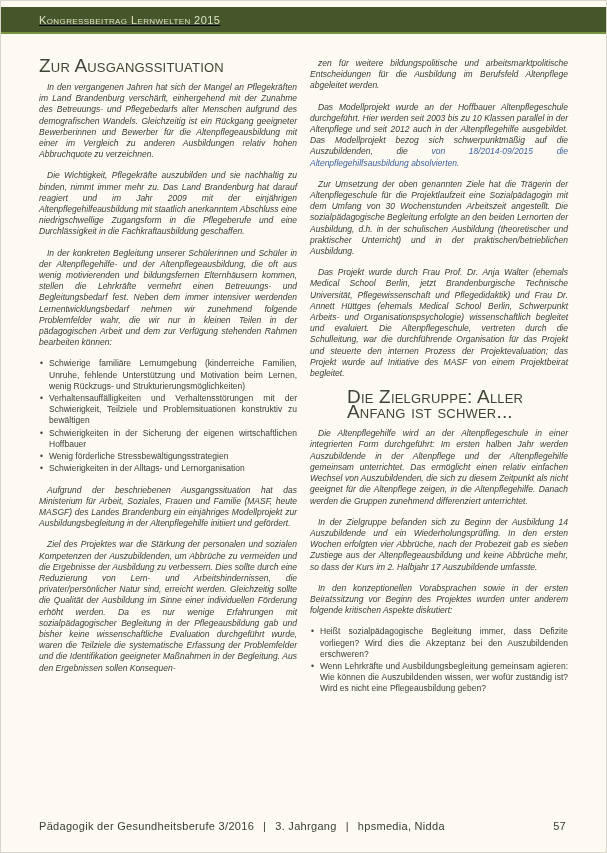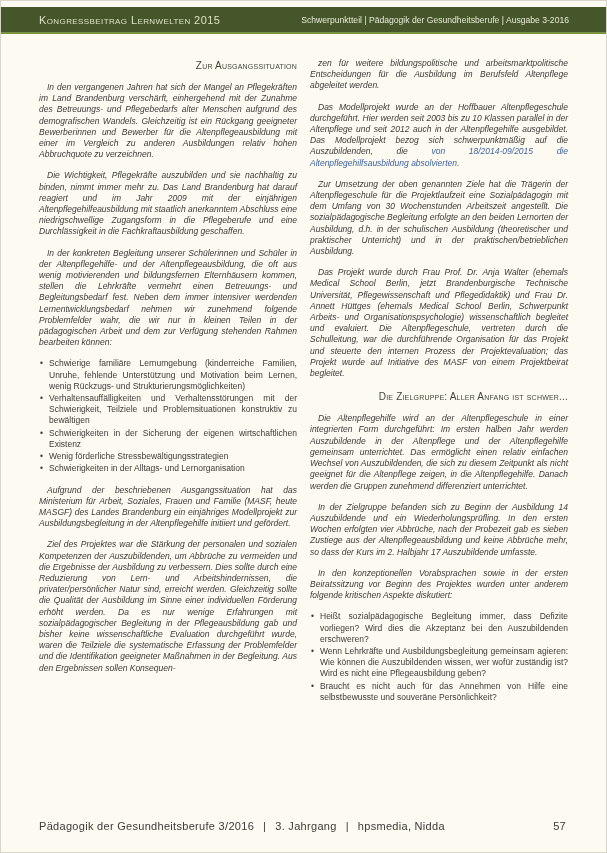--- a/index.html
+++ b/index.html
@@ -8,95 +8,93 @@
     background:#fdfaf2;
     font-family:"Liberation Sans", sans-serif;
     position:relative; overflow:hidden;
     border:1px solid #d8d5ca; box-sizing:border-box;
     -webkit-font-smoothing:antialiased;
   }
   .topbar {
     position:absolute; top:6px; left:0; right:0; height:25px;
     background:#45562b;
     display:flex; align-items:center; justify-content:space-between;
-    padding:0 37px 0 38px; box-sizing:border-box;
+    padding:0 37px 0 38px; box-sizing:border-box;text-decoration:underline;
   }
   .topbar-left {
     color:#dde2c2; font-variant:small-caps; font-size:11px; letter-spacing:0.4px;
   }
   .topbar-right { color:#e9e9d8; font-size:8.6px; }
   .accent-line {
     position:absolute; top:31px; left:0; right:0; height:2px; background:#76943d;
   }
   .columns {
     position:absolute; top:57px; left:38px; width:529px;
     display:flex; gap:13px;
   }
   .col {
     width:258px; color:#3b3b37; font-size:8.5px; line-height:11.2px;
     text-align:justify;
   }
   .col p { margin:0 0 10px; text-indent:8px;font-style:italic; }
   h2.heading {
     font-variant:small-caps; font-weight:400; color:#3f4534;
-    font-size:10px; letter-spacing:0.2px; margin:0 0 9px; line-height:15px;
-    text-align:right;
+    font-size:19px; letter-spacing:0.2px; margin:0 0 9px; line-height:15px;
+    text-align:left;
   }
-  h2.heading2 { margin-top:3px; }
+  h2.heading2 { margin-top:3px;margin-left:37px; }
   ul.bullets { list-style:none; margin:8px 0 10px; padding:0; }
   ul.bullets li { position:relative; padding-left:10px; margin-bottom:1px; }
   ul.bullets li::before { content:"\2022"; position:absolute; left:1px; }
   .blue { color:#3e639f; }
   footer {
     position:absolute; left:38px; right:40px; top:819px;
     display:flex; justify-content:space-between; align-items:baseline;
     font-size:11px; color:#3b3b37; letter-spacing:0.3px;
   }
   .footer-left { display:flex; gap:9px; }
 </style>
 </head>
 <body>
 
 <div class="topbar">
   <span class="topbar-left">Kongressbeitrag Lernwelten 2015</span>
-  <span class="topbar-right">Schwerpunktteil | Pädagogik der Gesundheitsberufe | Ausgabe 3-2016</span>
 </div>
 <div class="accent-line"></div>
 
 <div class="columns">
 
   <section class="col">
     <h2 class="heading">Zur Ausgangssituation</h2>
     <p>In den vergangenen Jahren hat sich der Mangel an Pflegekräften im Land Brandenburg verschärft, einhergehend mit der Zunahme des Betreuungs- und Pflegebedarfs alter Menschen aufgrund des demografischen Wandels. Gleichzeitig ist ein Rückgang geeigneter Bewerberinnen und Bewerber für die Altenpflegeausbildung mit einer im Vergleich zu anderen Ausbildungen relativ hohen Abbruchquote zu verzeichnen.</p>
     <p>Die Wichtigkeit, Pflegekräfte auszubilden und sie nachhaltig zu binden, nimmt immer mehr zu. Das Land Brandenburg hat darauf reagiert und im Jahr 2009 mit der einjährigen Altenpflegehilfeausbildung mit staatlich anerkanntem Abschluss eine niedrigschwellige Zugangsform in die Pflegeberufe und eine Durchlässigkeit in die Fachkraftausbildung geschaffen.</p>
     <p>In der konkreten Begleitung unserer Schülerinnen und Schüler in der Altenpflegehilfe- und der Altenpflegeausbildung, die oft aus wenig motivierenden und bildungsfernen Elternhäusern kommen, stellen die Lehrkräfte vermehrt einen Betreuungs- und Begleitungsbedarf fest. Neben dem immer intensiver werdenden Lernentwicklungsbedarf nehmen wir zunehmend folgende Problemfelder wahr, die wir nur in kleinen Teilen in der pädagogischen Arbeit und dem zur Verfügung stehenden Rahmen bearbeiten können:</p>
     <ul class="bullets">
       <li>Schwierige familiäre Lernumgebung (kinderreiche Familien, Unruhe, fehlende Unterstützung und Motivation beim Lernen, wenig Rückzugs- und Strukturierungsmöglichkeiten)</li>
       <li>Verhaltensauffälligkeiten und Verhaltensstörungen mit der Schwierigkeit, Teilziele und Problemsituationen konstruktiv zu bewältigen</li>
-      <li>Schwierigkeiten in der Sicherung der eigenen wirtschaftlichen Existenz</li>
+      <li>Schwierigkeiten in der Sicherung der eigenen wirtschaftlichen Hoffbauer</li>
       <li>Wenig förderliche Stressbewältigungsstrategien</li>
       <li>Schwierigkeiten in der Alltags- und Lernorganisation</li>
     </ul>
     <p>Aufgrund der beschriebenen Ausgangssituation hat das Ministerium für Arbeit, Soziales, Frauen und Familie (MASF, heute MASGF) des Landes Brandenburg ein einjähriges Modellprojekt zur Ausbildungsbegleitung in der Altenpflegehilfe initiiert und gefördert.</p>
     <p>Ziel des Projektes war die Stärkung der personalen und sozialen Kompetenzen der Auszubildenden, um Abbrüche zu vermeiden und die Ergebnisse der Ausbildung zu verbessern. Dies sollte durch eine Reduzierung von Lern- und Arbeitshindernissen, die privater/persönlicher Natur sind, erreicht werden. Gleichzeitig sollte die Qualität der Ausbildung im Sinne einer individuellen Förderung erhöht werden. Da es nur wenige Erfahrungen mit sozialpädagogischer Begleitung in der Pflegeausbildung gab und bisher keine wissenschaftliche Evaluation durchgeführt wurde, waren die Teilziele die systematische Erfassung der Problemfelder und die Identifikation geeigneter Maßnahmen in der Begleitung. Aus den Ergebnissen sollen Konsequen-</p>
   </section>
 
   <section class="col">
     <p>zen für weitere bildungspolitische und arbeitsmarktpolitische Entscheidungen für die Ausbildung im Berufsfeld Altenpflege abgeleitet werden.</p>
     <p><span>Das Modellprojekt wurde an der Hoffbauer Altenpflegeschule durchgeführt. Hier werden seit 2003 bis zu 10 Klassen parallel in der Altenpflege und seit 2012 auch in der Altenpflegehilfe ausgebildet. Das Modellprojekt bezog sich schwerpunktmäßig auf die Auszubildenden, die</span> <span class="blue">von 18/2014-09/2015 die Altenpflegehilfsausbildung absolvierten.</span></p>
     <p>Zur Umsetzung der oben genannten Ziele hat die Trägerin der Altenpflegeschule für die Projektlaufzeit eine Sozialpädagogin mit dem Umfang von 30 Wochenstunden Arbeitszeit angestellt. Die sozialpädagogische Begleitung erfolgte an den beiden Lernorten der Ausbildung, d.h. in der schulischen Ausbildung (theoretischer und praktischer Unterricht) und in der praktischen/betrieblichen Ausbildung.</p>
     <p>Das Projekt wurde durch Frau Prof. Dr. Anja Walter (ehemals Medical School Berlin, jetzt Brandenburgische Technische Universität, Pflegewissenschaft und Pflegedidaktik) und Frau Dr. Annett Hüttges (ehemals Medical School Berlin, Schwerpunkt Arbeits- und Organisationspsychologie) wissenschaftlich begleitet und evaluiert. Die Altenpflegeschule, vertreten durch die Schulleitung, war die durchführende Organisation für das Projekt und steuerte den internen Prozess der Projektevaluation; das Projekt wurde auf Initiative des MASF von einem Projektbeirat begleitet.</p>
     <h2 class="heading heading2">Die Zielgruppe: Aller Anfang ist schwer...</h2>
     <p>Die Altenpflegehilfe wird an der Altenpflegeschule in einer integrierten Form durchgeführt: Im ersten halben Jahr werden Auszubildende in der Altenpflege und der Altenpflegehilfe gemeinsam unterrichtet. Das ermöglicht einen relativ einfachen Wechsel von Auszubildenden, die sich zu diesem Zeitpunkt als nicht geeignet für die Altenpflege zeigen, in die Altenpflegehilfe. Danach werden die Gruppen zunehmend differenziert unterrichtet.</p>
     <p>In der Zielgruppe befanden sich zu Beginn der Ausbildung 14 Auszubildende und ein Wiederholungsprüfling. In den ersten Wochen erfolgten vier Abbrüche, nach der Probezeit gab es sieben Zustiege aus der Altenpflegeausbildung und keine Abbrüche mehr, so dass der Kurs im 2. Halbjahr 17 Auszubildende umfasste.</p>
     <p>In den konzeptionellen Vorabsprachen sowie in der ersten Beiratssitzung vor Beginn des Projektes wurden unter anderem folgende kritischen Aspekte diskutiert:</p>
     <ul class="bullets">
       <li>Heißt sozialpädagogische Begleitung immer, dass Defizite vorliegen? Wird dies die Akzeptanz bei den Auszubildenden erschweren?</li>
       <li>Wenn Lehrkräfte und Ausbildungsbegleitung gemeinsam agieren: Wie können die Auszubildenden wissen, wer wofür zuständig ist? Wird es nicht eine Pflegeausbildung geben?</li>
-      <li>Braucht es nicht auch für das Annehmen von Hilfe eine selbstbewusste und souveräne Persönlichkeit?</li>
     </ul>
   </section>
 
 </div>
 
 <footer>
   <span class="footer-left">
     <span>Pädagogik der Gesundheitsberufe 3/2016</span>
     <span>|</span>
     <span>3. Jahrgang</span>

